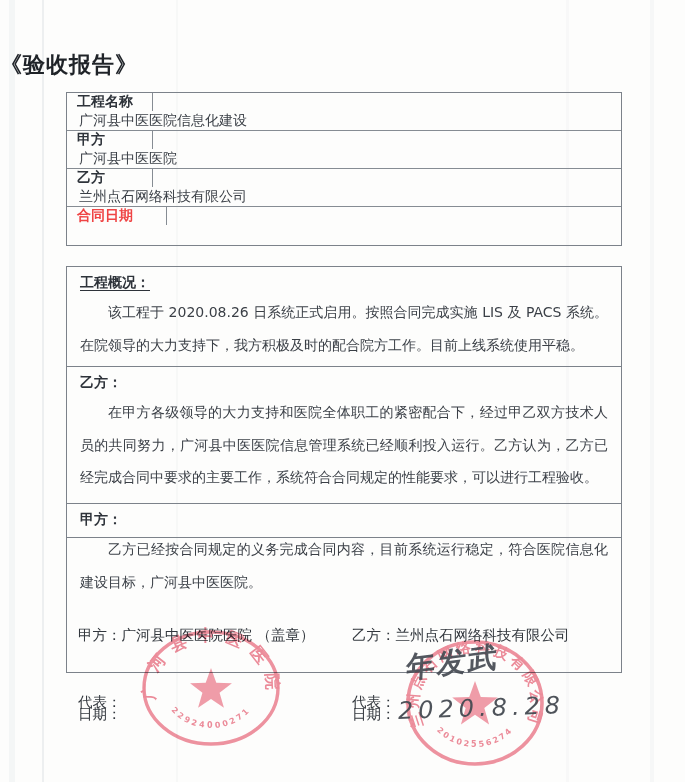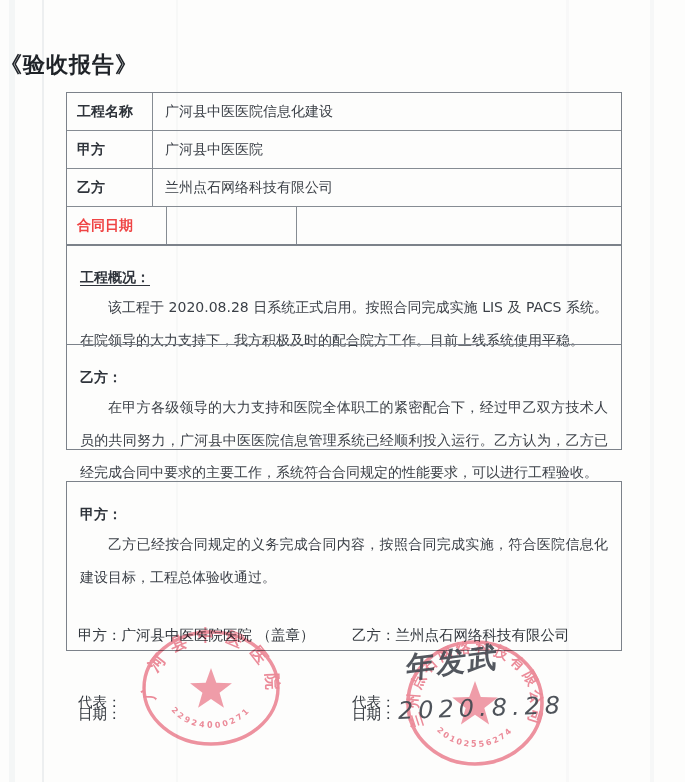--- a/index.html
+++ b/index.html
@@ -23,42 +23,42 @@
     position:absolute; left:0; top:50px; width:100%;
     text-align:left; font-size:22px; font-weight:700;
     color:#1f2328; letter-spacing:1px;
   }
 
   
   .tbl {
     position:absolute; left:66px; top:92px; width:556px;
     border:1px solid #7c828a; box-sizing:border-box; background:transparent;
   }
-  .trow { display:flex; height:38px; border-bottom:1px solid #868c93; box-sizing:border-box; }
+  .trow { display:flex; height:38px; border-bottom:1px solid #868c93; box-sizing:border-box;flex-direction:column; }
   .trow.last { border-bottom:none; }
   .tcell {
     box-sizing:border-box; border-right:1px solid #868c93;
     display:flex; align-items:center; padding:0 10px; font-size:14px;
     overflow:hidden; white-space:nowrap;
   }
   .tcell.end { border-right:none; }
   .tlabel { width:86px; flex:none; font-weight:700; color:#2e333a; }
   .tvalue { flex:1; color:#3a3f46; padding-left:12px; }
   .w100 { width:100px; flex:none; font-weight:700; color:#ef4444; }
   .w130 { width:130px; flex:none; }
   .w76  { width:76px;  flex:none; font-weight:700; color:#2e333a; padding:0 7px; }
 
   
   .box {
     position:absolute; left:66px; width:556px;
     border:1px solid #7c828a; box-sizing:border-box;
-    padding:18px 13px 0 13px; background:transparent;
+    padding:1px 13px 0 13px; background:transparent;margin-top:22px;
   }
   .box1 { top:244px; height:101px; }
-  .box2 { top:344px; height:106px; }
+  .box2 { top:344px; height:172px; }
   .box3 { top:481px; height:170px; }
   .sec-label { font-size:14px; font-weight:700; line-height:28px; color:#2e333a; }
   .sec-label.u { text-decoration:underline; text-underline-offset:3px; }
   .box p {
     margin:0; font-size:14px; line-height:32.5px; color:#3a3f46;
     text-indent:2em; text-align:justify;
   }
 
   
   .sig { position:absolute; font-size:14.5px; color:#32373d; white-space:nowrap; }
@@ -112,31 +112,31 @@
     </div>
     <div class="trow last">
       <div class="tcell w100">合同日期</div>
       <div class="tcell w130"></div>
       <div class="tcell tvalue end"></div>
     </div>
   </div>
 
   <div class="box box1">
     <div class="sec-label u">工程概况：</div>
-    <p>该工程于 2020.08.28 日系统正式启用。按照合同完成实施 LIS 及 PACS 系统。在院领导的大力支持下，我方积极及时的配合院方工作。目前上线系统使用平稳。</p>
+    <p>该工程于 2020.08.26 日系统正式启用。按照合同完成实施 LIS 及 PACS 系统。在院领导的大力支持下，我方积极及时的配合院方工作。目前上线系统使用平稳。</p>
   </div>
 
   <div class="box box2">
     <div class="sec-label">乙方：</div>
     <p>在甲方各级领导的大力支持和医院全体职工的紧密配合下，经过甲乙双方技术人员的共同努力，广河县中医医院信息管理系统已经顺利投入运行。乙方认为，乙方已经完成合同中要求的主要工作，系统符合合同规定的性能要求，可以进行工程验收。</p>
   </div>
 
   <div class="box box3">
     <div class="sec-label">甲方：</div>
-    <p>乙方已经按合同规定的义务完成合同内容，按照合同完成实施，符合医院信息化建设目标，工程总体验收通过。</p>
+    <p>乙方已经按合同规定的义务完成合同内容，目前系统运行稳定，符合医院信息化建设目标，广河县中医医院。</p>
   </div>
 
   <div class="sig sigL r1">甲方：广河县中医医院医院 （盖章）</div>
   <div class="sig sigL r2">代表：</div>
   <div class="sig sigL r3">日期：</div>
 
   <div class="sig sigR r1">乙方：兰州点石网络科技有限公司</div>
   <div class="sig sigR r2">代表：</div>
   <div class="sig sigR r3">日期：</div>
 

